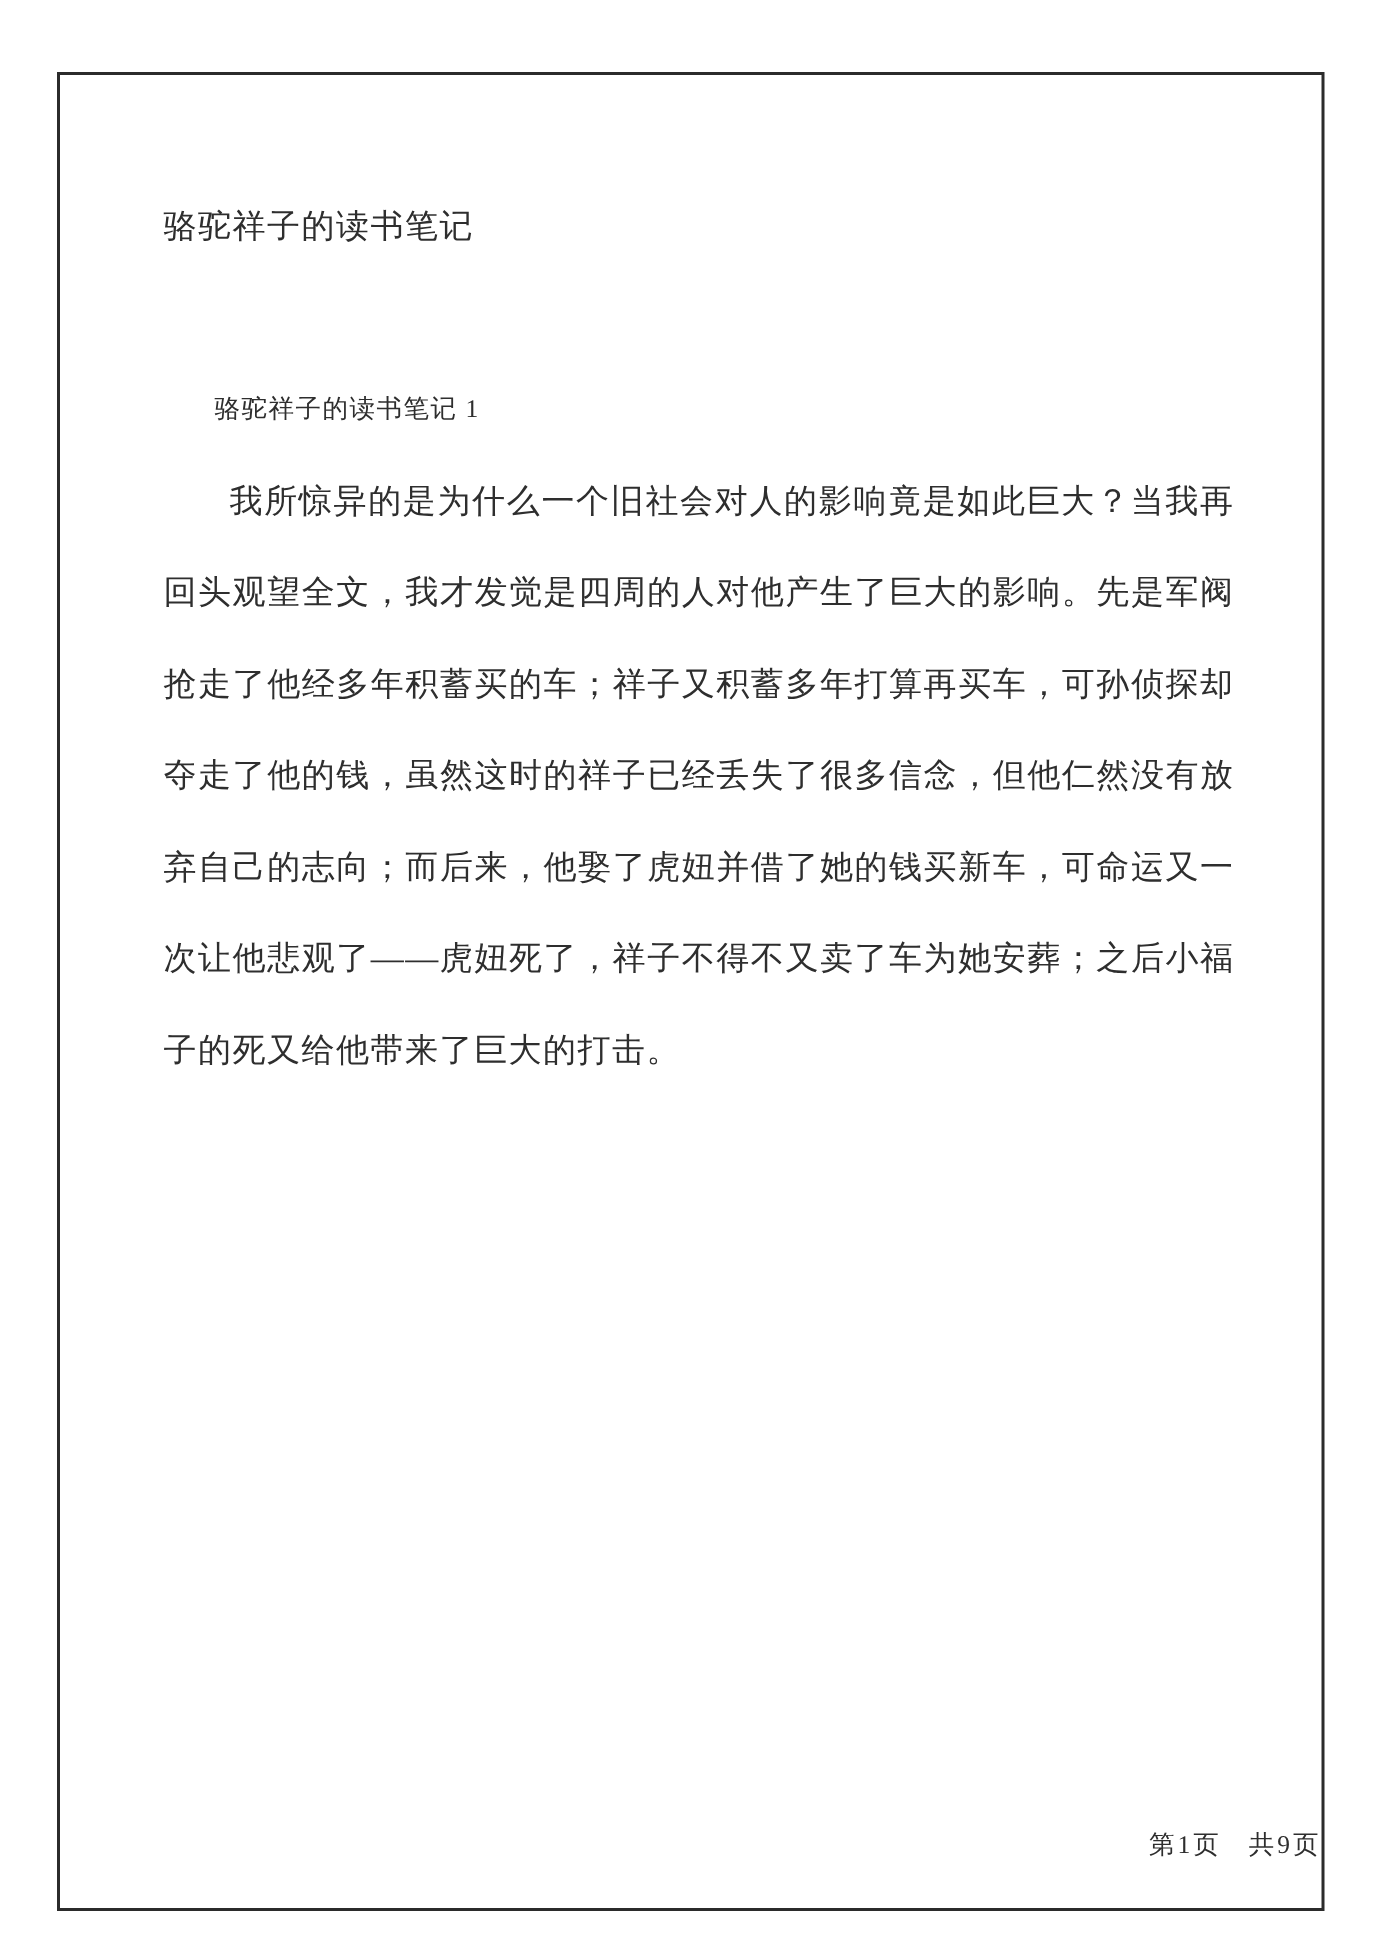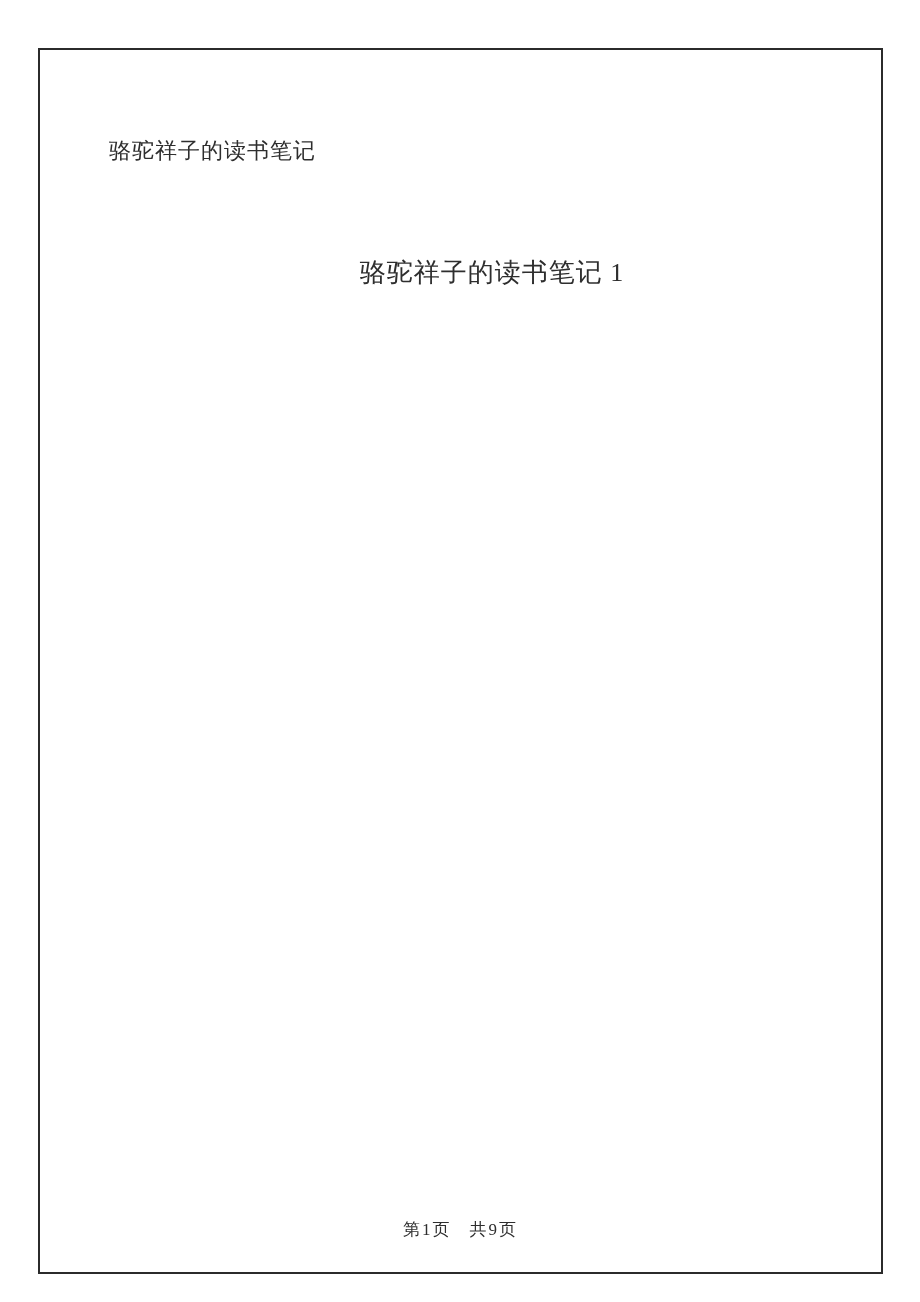--- a/index.html
+++ b/index.html
@@ -46,46 +46,47 @@
     text-align: justify;
   }
   .indent {
     text-indent: 2em;
   }
   .spacer {
     height: 61px;
   }
   .section-heading {
     margin: 0;
-    font-size: 26px;
+    font-size: 17px;
     font-weight: normal;
     text-indent: 2em;
-    text-align: center;
+    text-align: left;
   }
   .footer {
     position: absolute;
     left: 0;
     width: 100%;
     bottom: 32px;
-    text-align: center;
+    text-align: right;
     font-size: 17px;
     line-height: 21px;
     letter-spacing: 2px;
     color: #2e2e2e;
   }
   .footer .total {
     margin-left: 18px;
   }
 </style>
 </head>
 <body>
 
 <div class="frame">
   <div class="content">
     <h1 class="doc-title">骆驼祥子的读书笔记</h1>
     <div class="spacer"></div>
     <h2 class="section-heading">骆驼祥子的读书笔记 1</h2>
+    <p class="para indent">我所惊异的是为什么一个旧社会对人的影响竟是如此巨大？当我再回头观望全文，我才发觉是四周的人对他产生了巨大的影响。先是军阀抢走了他经多年积蓄买的车；祥子又积蓄多年打算再买车，可孙侦探却夺走了他的钱，虽然这时的祥子已经丢失了很多信念，但他仁然没有放弃自己的志向；而后来，他娶了虎妞并借了她的钱买新车，可命运又一次让他悲观了——虎妞死了，祥子不得不又卖了车为她安葬；之后小福子的死又给他带来了巨大的打击。</p>
   </div>
 
   <div class="footer">
     <span class="current">第1页</span><span class="total">共9页</span>
   </div>
 </div>
 
 </body></html>

